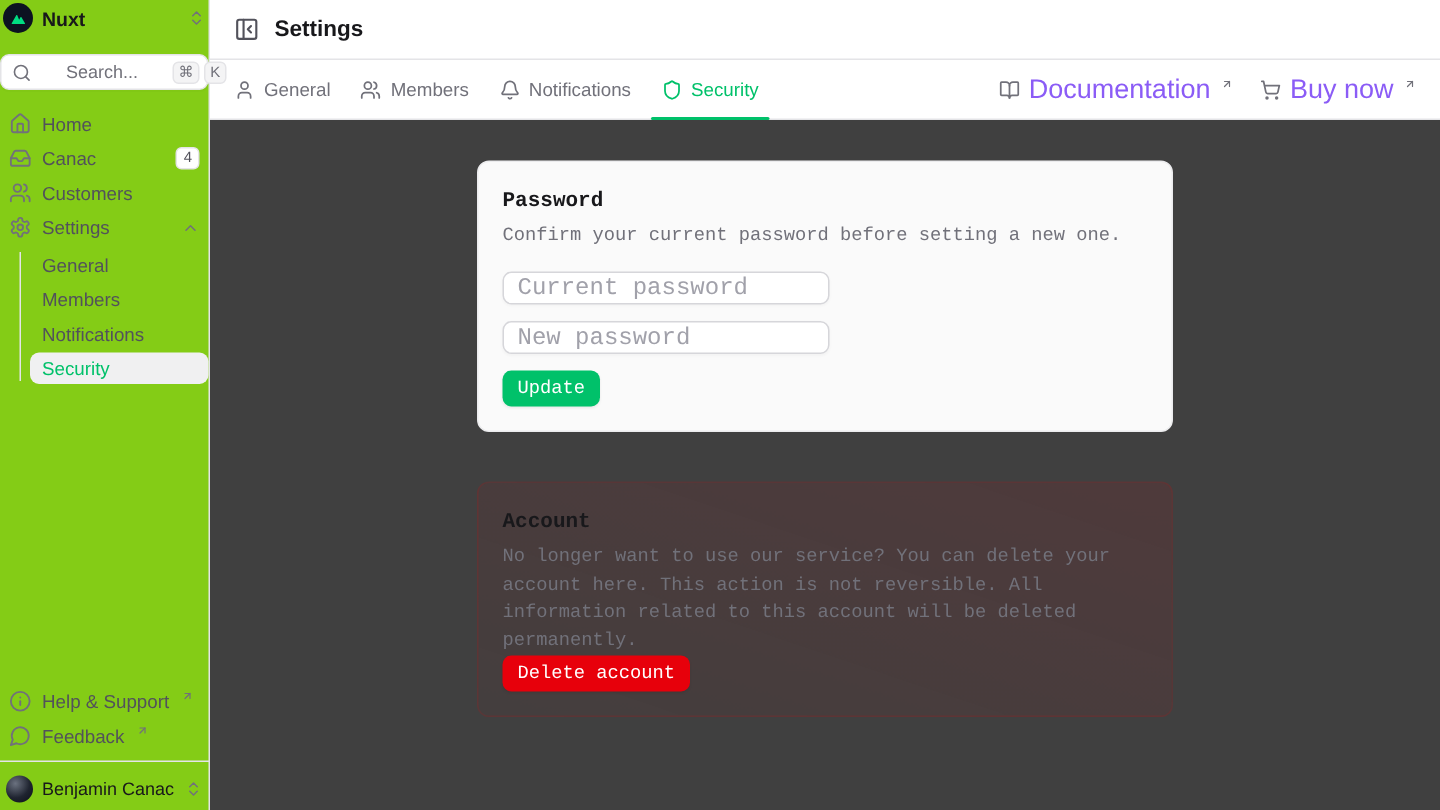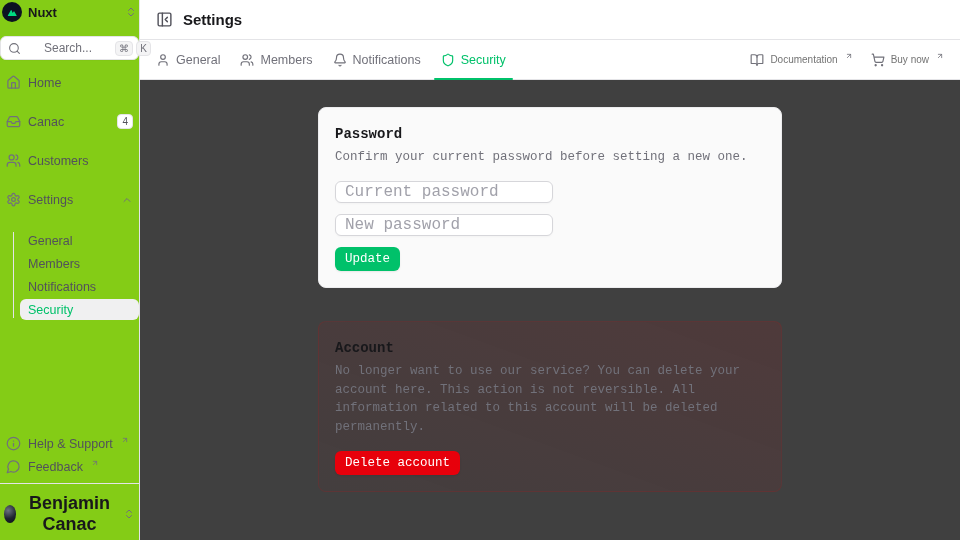--- a/index.html
+++ b/index.html
@@ -39,21 +39,21 @@
     box-shadow:0 1px 1px rgba(0,0,0,0.02);
   }
   .kbds { margin-left:auto; display:flex; gap:3px; }
   .kbd {
     min-width:15px; height:15px; padding:0 3px;
     border:1px solid #e4e4e7; border-radius:4px; background:#f4f4f5;
     font-size:10px; color:#71717a; display:flex; align-items:center; justify-content:center;
     font-family:inherit;
   }
 
-  .nav { margin-top:12px; display:flex; flex-direction:column; gap:18px; }
+  .nav { margin-top:12px; display:flex; flex-direction:column; gap:2px; }
   .nav-item {
     display:flex; align-items:center; gap:7px;
     height:21px; padding:0 6px; border-radius:6px;
     font-size:12.5px; font-weight:500; color:#52525b; cursor:pointer;
   }
   .nav-item .nicon { color:#71717a; }
   .badge {
     margin-left:auto; font-size:10px; line-height:13px; padding:0 4px;
     border:1px solid #e4e4e7; border-radius:4px; background:#fff; color:#52525b;
   }
@@ -82,21 +82,21 @@
   .user-row-wrap { border-top:1px solid #e4e4e7; margin:0 -8px; padding:6px 8px 2px; }
   .user-btn {
     width:100%; display:flex; align-items:center; gap:6px;
     background:transparent; border:none; font-family:inherit;
     padding:3px 4px; border-radius:6px; cursor:pointer;
   }
   .avatar {
     width:18px; height:18px; border-radius:50%;
     background:radial-gradient(circle at 35% 30%, #6b7280 0%, #1f2430 55%, #0b0f17 100%);
   }
-  .user-name { font-size:18px; font-weight:700; color:#18181b; }
+  .user-name { font-size:12px; font-weight:400; color:#18181b; }
 
   
   .main { flex:1; display:flex; flex-direction:column; min-width:0; }
   .topbar {
     height:40px; min-height:40px; border-bottom:1px solid #e4e4e7;
     display:flex; align-items:center; gap:10px; padding:0 16px;
   }
   .panel-btn { border:none; background:transparent; padding:0; color:#52525b; cursor:pointer; }
   .page-title { font-size:15px; font-weight:600; color:#18181b; }
 
@@ -110,21 +110,21 @@
     position:relative; cursor:pointer; background:transparent; border:none; font-family:inherit; padding:0;
   }
   .tab.active { color:#00c16a; }
   .tab.active::after {
     content:""; position:absolute; left:-7px; right:-7px; bottom:-1px;
     height:2px; background:#00c16a; border-radius:2px;
   }
   .tabbar-right { margin-left:auto; display:flex; align-items:center; gap:18px; }
   .hlink {
     display:flex; align-items:center; gap:6px;
-    font-size:10px; font-weight:500; color:#737373;
+    font-size:18px; font-weight:500; color:#8b5cf6;
     background:transparent; border:none; font-family:inherit; padding:0; cursor:pointer;
   }
   .hlink .nicon { color:#71717a; }
 
   .content { flex:1; overflow:auto; padding:27px 0 20px; background:#404040;font-family:Liberation Mono, monospace; }
   .card {
     width:464px; margin:0 auto; border-radius:8px; padding:16px;
   }
   .card-password {
     background:#fafafa; border:1px solid #ececee; margin-bottom:33px;
@@ -142,21 +142,21 @@
     padding:0 9px; font-size:16px; font-family:inherit; color:#18181b;
     background:#fff; box-shadow:0 1px 2px rgba(0,0,0,0.03); outline:none;
   }
   .text-input::placeholder { color:#a1a1aa; }
 
   .btn {
     border:none; border-radius:6px; color:#fff; font-size:12.5px; font-weight:500;
     padding:5px 10px; font-family:inherit; cursor:pointer; display:inline-block;
   }
   .btn-primary { background:#00c16a; margin-top:11px; box-shadow:0 1px 2px rgba(0,0,0,0.08); }
-  .btn-danger { background:#e7000b; margin-top:14px; box-shadow:0 1px 2px rgba(0,0,0,0.08); }
+  .btn-danger { background:#e7000b; box-shadow:0 1px 2px rgba(0,0,0,0.08); }
 </style>
 </head>
 <body>
 
 <aside class="sidebar">
 
   <button class="ws-btn">
     <span class="logo-circle">
       <svg width="12" height="12" viewBox="0 0 24 24">
           <path fill="#00dc82" d="M13.5 20h7.1c.6 0 1-.6.7-1.1L16.6 11c-.3-.5-1-.5-1.3 0l-1.8 3.2L11 8.3c-.3-.5-1-.5-1.3 0L3.6 18.9c-.3.5.1 1.1.7 1.1h4.5z"></path>

